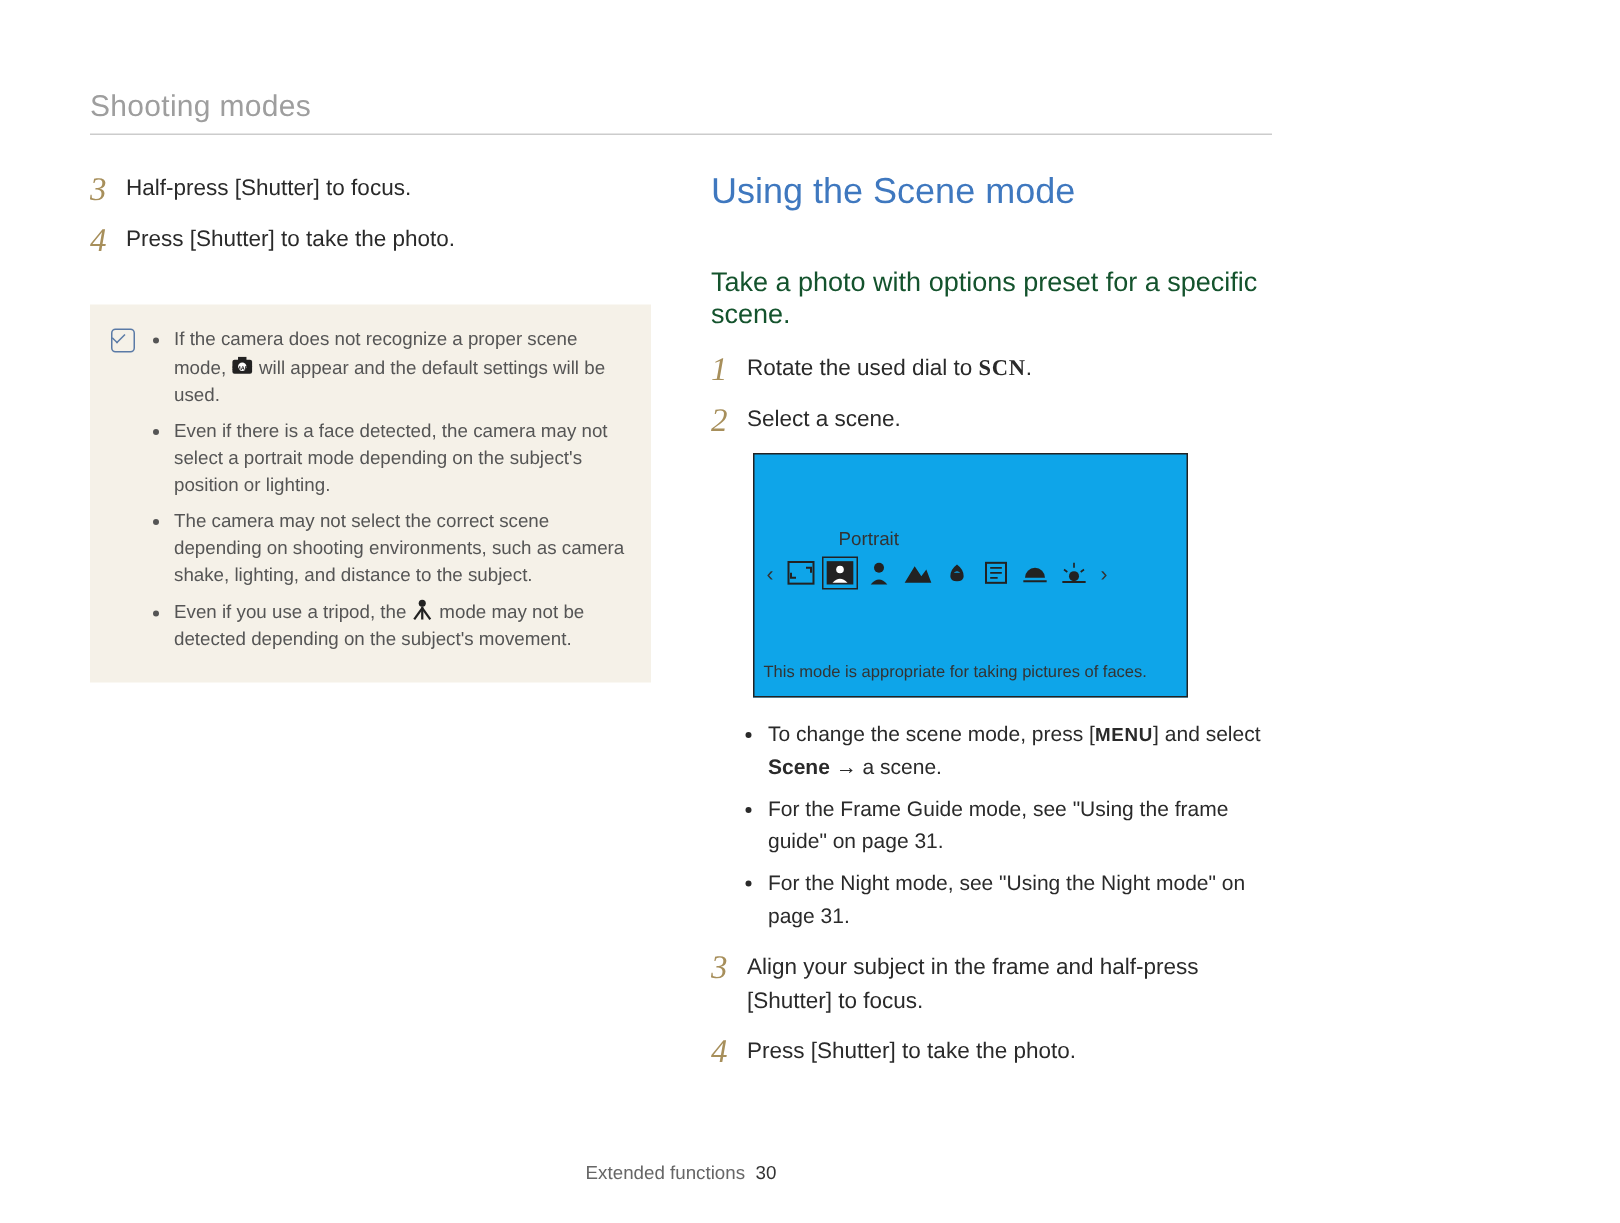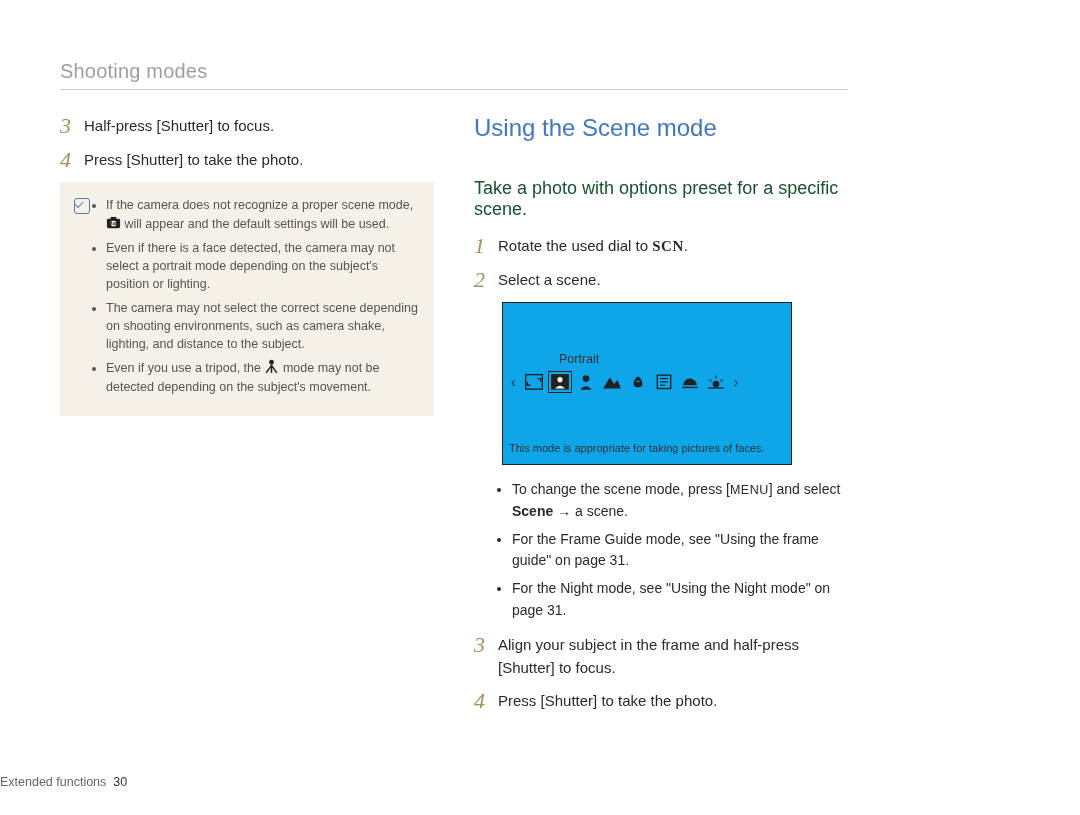--- a/index.html
+++ b/index.html
@@ -56,23 +56,24 @@
     line-height: 1.1;
   }
   .step-text {
     padding-top: 1px;
     font-size: 15px;
     color: #2a2a2a;
   }
   .step-text b { font-weight: normal; }
   .notebox {
     background: #f5f1e8;
-    margin-top: 10px;
+    margin-top: 31px;
     padding: 14px 14px 14px 14px;
     display: flex;
+    gap: 10px;
     font-size: 12.5px;
     color: #555;
     line-height: 1.45;
   }
   .note-icon {
     width: 16px; height: 16px;
     border: 1.5px solid #5a7aa6;
     border-radius: 3px;
     position: relative;
     flex-shrink: 0;
@@ -108,21 +109,21 @@
     color: #14532d;
     margin-bottom: 14px;
     margin-top: 36px;
   }
   .scn-label {
     font-family: "Times New Roman", Georgia, serif;
     font-weight: bold;
     letter-spacing: 0.5px;
   }
   .menu-label {
-    font-weight: normal;
+    font-weight: bold;
     font-size: 12.5px;
     letter-spacing: 0.5px;
   }
   .scene-display {
     width: 290px;
     border: 1.5px solid #222;
     margin: 6px 0 14px 28px;
     background: #0ea5e9;
   }
   .scene-top {
@@ -169,20 +170,21 @@
     margin: 0 0 12px 0;
     font-size: 14px;
     color: #2a2a2a;
     line-height: 1.55;
   }
   .sub-list li { margin-bottom: 6px; }
   .footer {
     position: absolute;
     bottom: 26px;
     left: 0; right: 0;
+    text-align: center;
     font-size: 12.5px;
     color: #666;
   }
   .footer .pg { color: #333; }
 </style>
 </head>
 <body>
 
 <div class="page">
   <div class="breadcrumb">Shooting modes</div>

